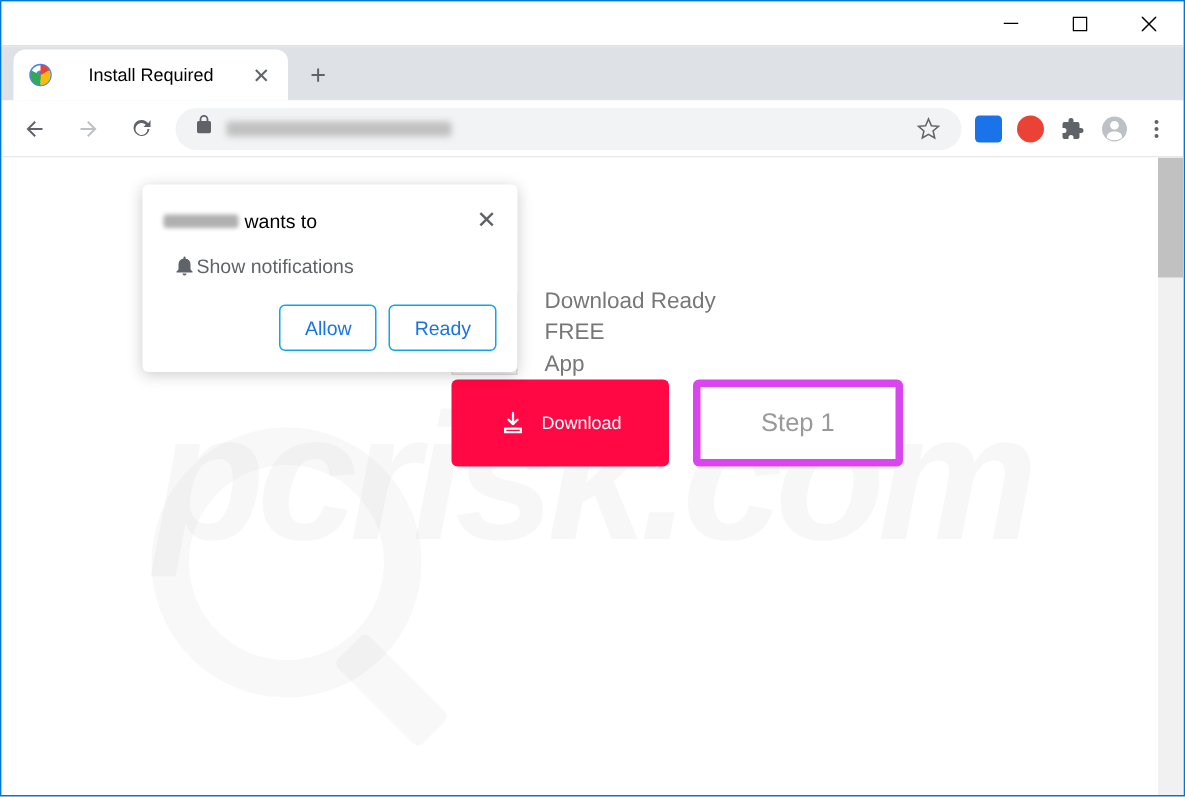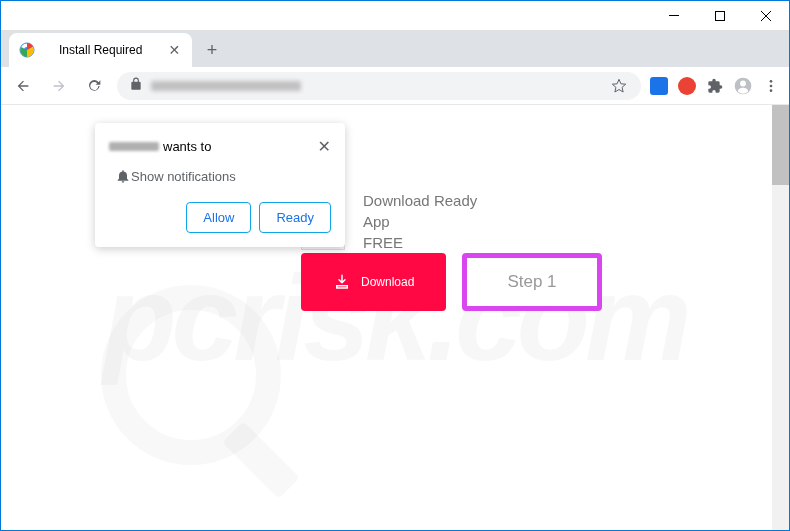--- a/index.html
+++ b/index.html
@@ -159,22 +159,22 @@
       <div class="scroll-thumb"></div>
     </div>
 
   <div class="page-center">
     <div class="file-row">
       <div class="file-icon">
           <div class="zip-art"></div>
         </div>
       <div class="file-text">
         <div>Download Ready</div>
+        <div>FREE</div>
         <div>App</div>
-        <div>FREE</div>
       </div>
     </div>
     <div class="btn-row">
       <button class="dl-btn">
         <svg width="18" height="18" viewBox="0 0 24 24">
             <path d="M12 3v10m0 0l-4-4m4 4l4-4M5 17h14v3H5z" stroke="#fff" stroke-width="2" fill="none" stroke-linecap="round"></path>
           </svg>
         <span>Download</span>
       </button>
       <button class="step-btn">Step 1</button>

